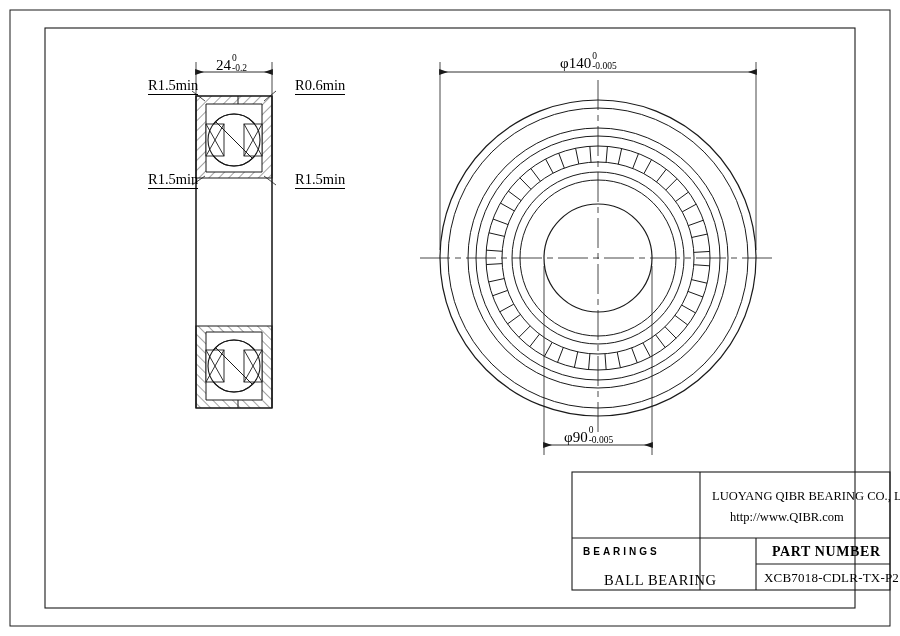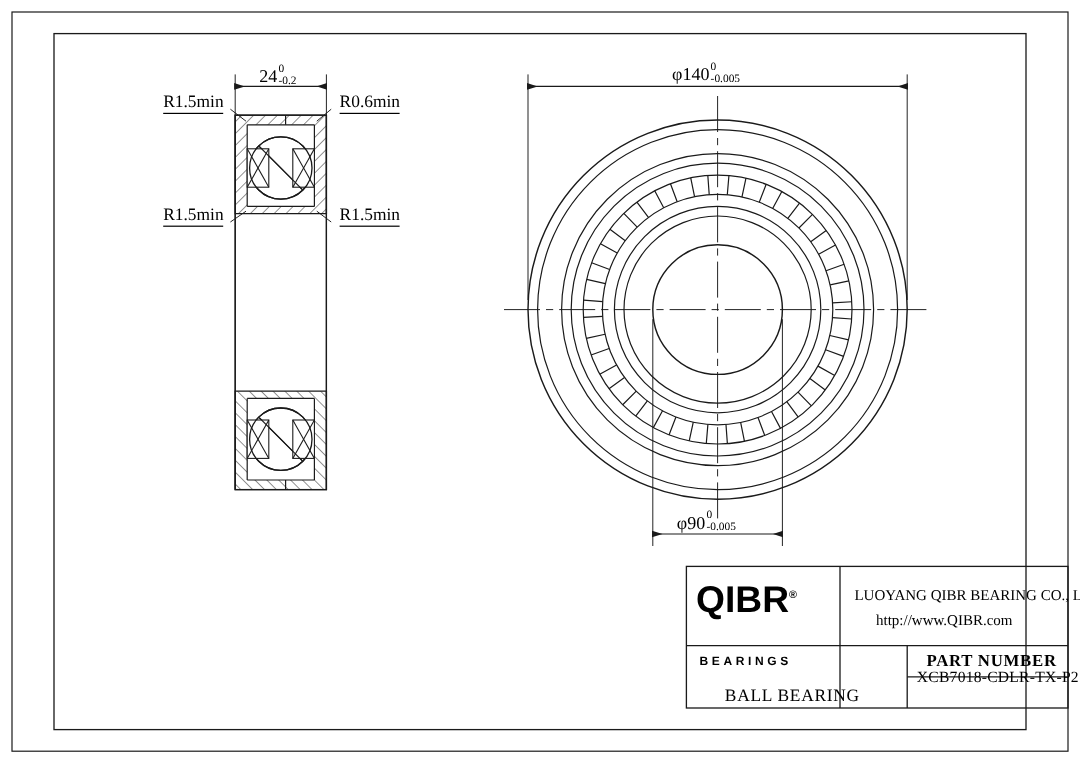--- a/index.html
+++ b/index.html
@@ -33,20 +33,21 @@
     white-space: nowrap;
     line-height: 1;
   }
   .dim {
     font-size: 15px;
   }
   .rmin {
     font-size: 14.5px;
     border-bottom: 1px solid #000;
     padding-bottom: 1px;
+    margin-left: 12px;
   }
   .tol {
     display: inline-block;
     vertical-align: -0.15em;
     font-size: 9.5px;
     line-height: 1.05;
     text-align: left;
     margin-left: 1px;
   }
   .tol .up { display: block; }
@@ -263,26 +264,23 @@
 
   <div class="lbl dim" style="left:564px; top:426px;">
     <span>φ90</span><span class="tol"><span class="up">0</span><span class="dn">-0.005</span></span>
   </div>
 
   <div class="lbl rmin" style="left:136px; top:78px;">R1.5min</div>
   <div class="lbl rmin" style="left:283px; top:78px;">R0.6min</div>
   <div class="lbl rmin" style="left:136px; top:172px;">R1.5min</div>
   <div class="lbl rmin" style="left:283px; top:172px;">R1.5min</div>
 
-  <div class="tb-text brand-q" style="left:580px; top:482px;">
-    <span>QIBR</span><span class="reg">®</span>
-  </div>
   <div class="tb-text brand-sub" style="left:583px; top:546px;">BEARINGS</div>
 
   <div class="tb-text co-line" style="left:712px; top:489px;">LUOYANG QIBR BEARING CO., LTD</div>
   <div class="tb-text url-line" style="left:730px; top:510px;">http://www.QIBR.com</div>
 
   <div class="tb-text prod-line" style="left:604px; top:572px;text-align:center;">BALL BEARING</div>
 
   <div class="tb-text pn-title" style="left:772px; top:544px;">PART NUMBER</div>
-  <div class="tb-text pn-value" style="left:764px; top:556px;text-align:center;">XCB7018-CDLR-TX-P2</div>
+  <div class="tb-text pn-value" style="left:764px; top:570px;text-align:center;">XCB7018-CDLR-TX-P2</div>
 
 </div>
 
 </body></html>

